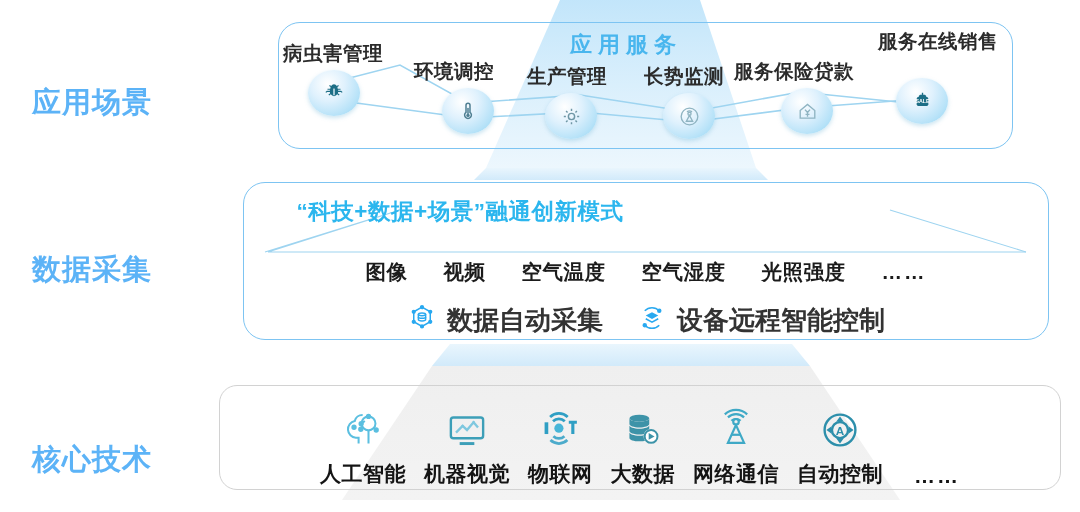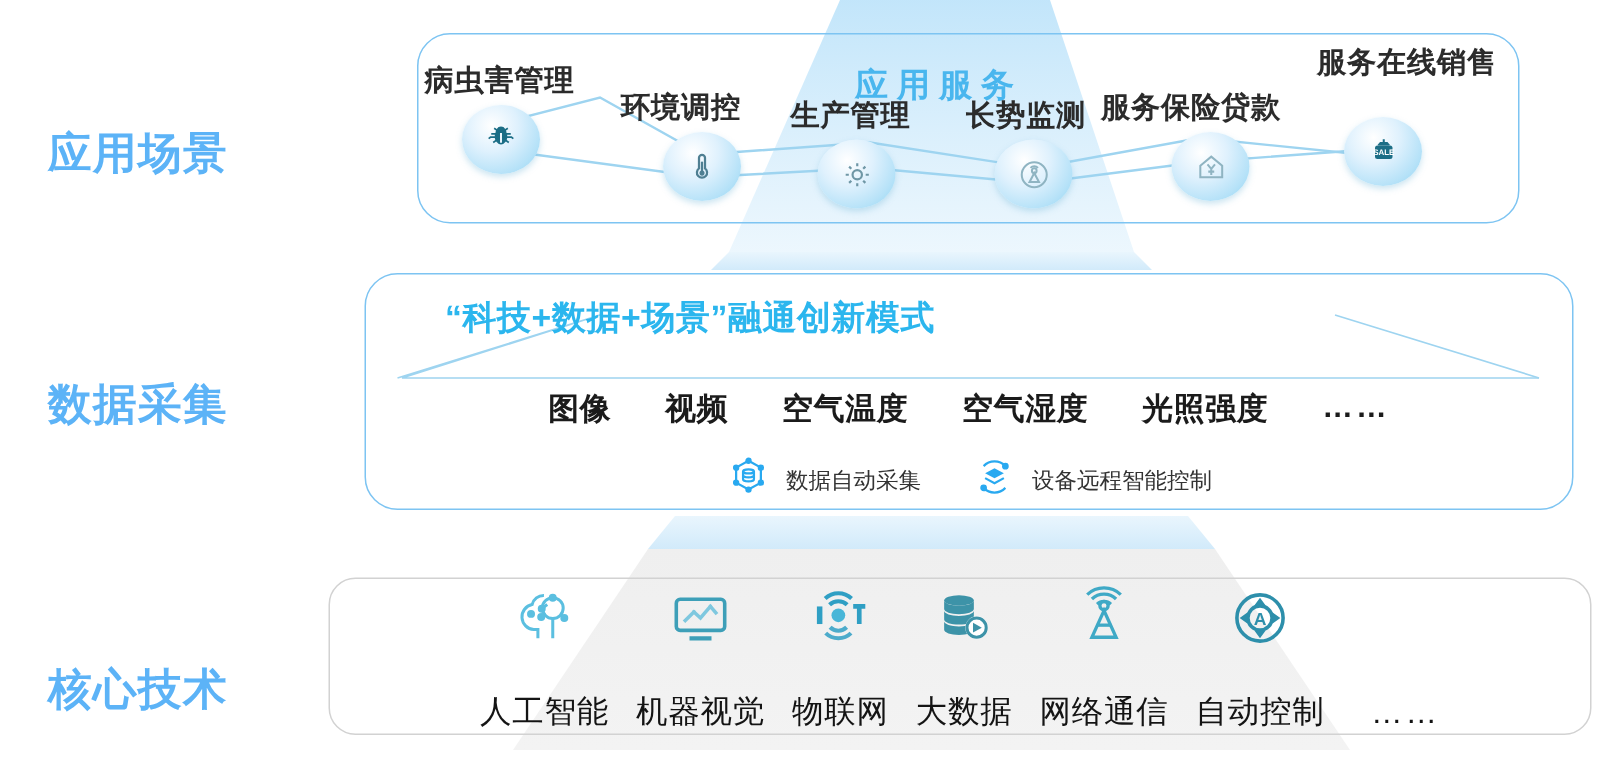--- a/index.html
+++ b/index.html
@@ -70,34 +70,34 @@
     letter-spacing:0.5px;margin:0 18px;
   }
   .data-item sub{font-size:13px;vertical-align:baseline;position:relative;top:4px;}
   .data-item.dots{color:#1b1b1b;letter-spacing:2px;}
 
   #data-actions{
     position:absolute;top:300px;left:243px;width:806px;height:40px;z-index:5;
     display:flex;align-items:center;justify-content:center;gap:14px;
   }
   .action-chip{display:flex;align-items:center;gap:10px;}
-  .action-chip .lbl{font-size:15px;font-weight:normal;color:#333333;white-space:nowrap;}
+  .action-chip .lbl{font-size:26px;font-weight:bold;color:#333333;white-space:nowrap;}
 
   
   #tech-row{
     position:absolute;top:396px;left:219px;width:842px;height:92px;z-index:5;
     display:flex;align-items:flex-end;justify-content:center;
   }
   .tech-item{
     display:flex;flex-direction:column;align-items:center;justify-content:flex-end;
     margin:0 9px;
   }
   .tech-ico{height:48px;display:flex;align-items:center;justify-content:center;}
   .tech-lbl{
-    margin-top:24px;font-size:21px;font-weight:normal;color:#141414;
+    margin-top:6px;font-size:21px;font-weight:bold;color:#141414;
     white-space:nowrap;letter-spacing:0.5px;
   }
   .tech-item.dots .tech-lbl{letter-spacing:2px;}
 </style>
 </head>
 <body>
 
 <div id="stage">
 
   <svg id="funnel" viewBox="0 0 1080 512">
@@ -154,21 +154,21 @@
       <div class="node-caption" style="left:414px;top:58px;">环境调控</div>
       <div class="node-bubble" style="left:442px;top:88px;">
         <svg width="24" height="24" viewBox="0 0 24 24" fill="none" stroke="#4f7f92" stroke-width="1.5">
           <path d="M12 4.2a2 2 0 0 0-2 2v7.1a3.4 3.4 0 1 0 4 0V6.2a2 2 0 0 0-2-2z"></path>
           <circle cx="12" cy="16.4" r="1.7" fill="#4f7f92" stroke="none"></circle>
           <path d="M12 9.4v5.6" stroke-linecap="round"></path>
         </svg>
       </div>
     </div>
 
-    <div id="app-title" style="left:570px;top:30px;margin-top:12px;">应用服务</div>
+    <div id="app-title" style="left:570px;top:30px;">应用服务</div>
 
     <div class="app-node">
       <div class="node-caption" style="left:527px;top:63px;">生产管理</div>
       <div class="node-bubble" style="left:545px;top:93px;">
         <svg width="25" height="25" viewBox="0 0 24 24" fill="none" stroke="#6f97a6" stroke-width="1.4">
           <circle cx="12" cy="12" r="3"></circle>
           <path d="M12 4.6v2M12 17.4v2M4.6 12h2M17.4 12h2M6.8 6.8l1.4 1.4M15.8 15.8l1.4 1.4M17.2 6.8l-1.4 1.4M8.2 15.8l-1.4 1.4"></path>
         </svg>
       </div>
     </div>

